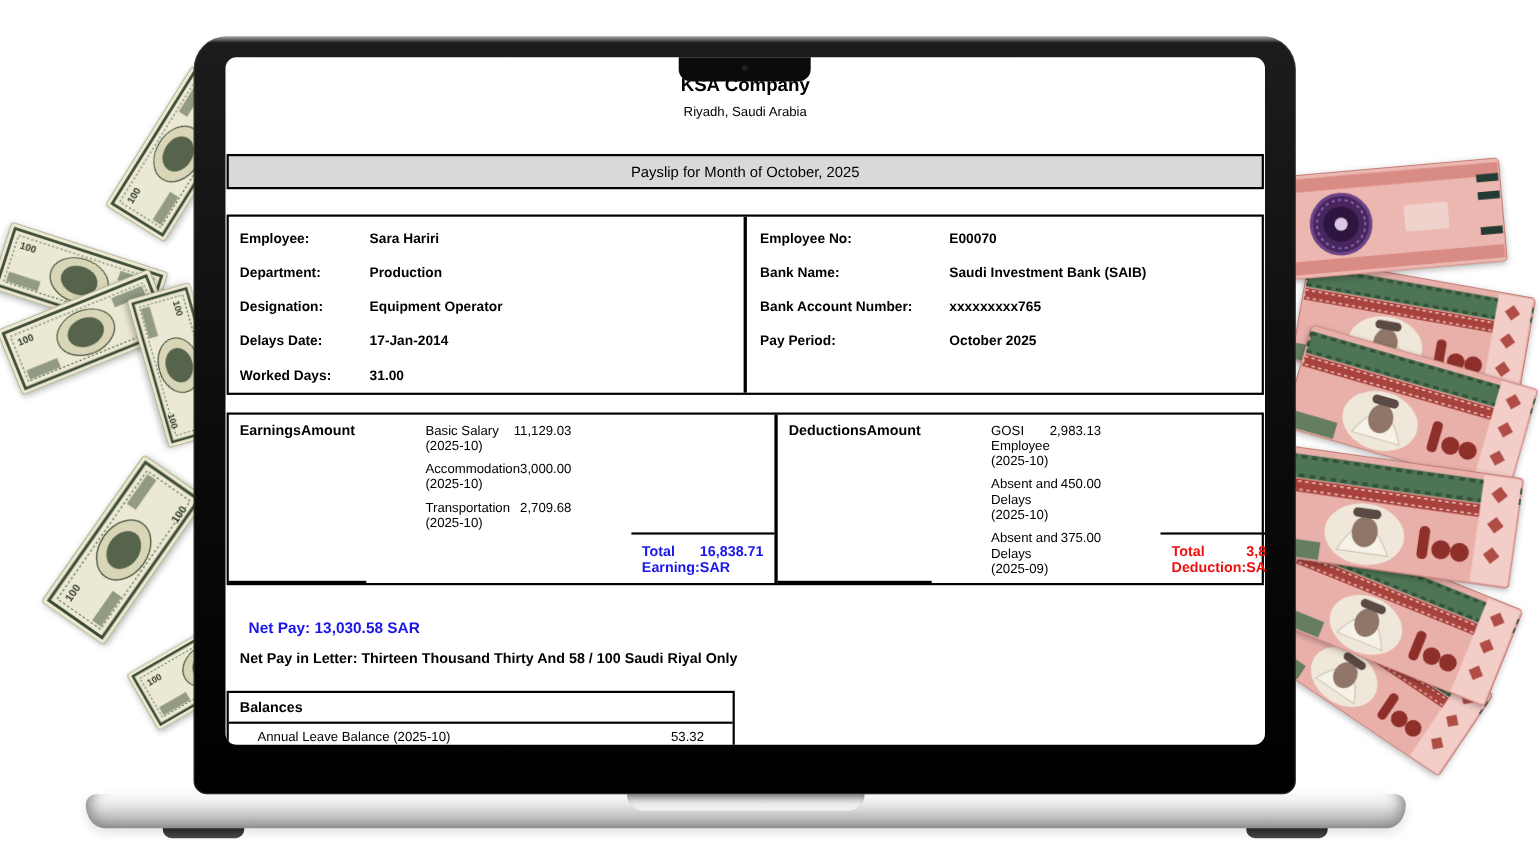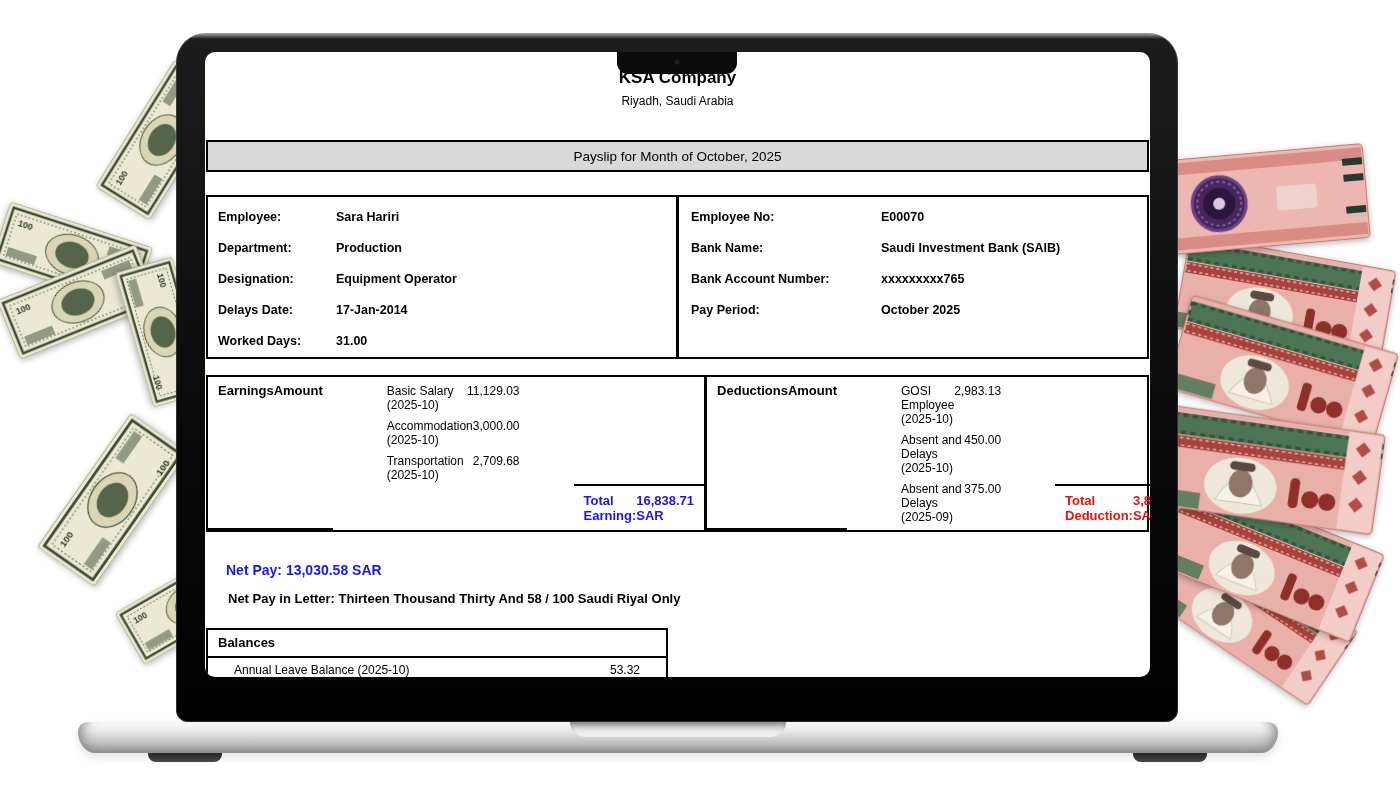--- a/index.html
+++ b/index.html
@@ -54,34 +54,34 @@
   .company   { margin-top:16px; text-align:center; font-size:17px; font-weight:bold; }
   .location  { margin-top:6px;  text-align:center; font-size:12px; }
   .titlebar  { margin:32px 1px 0; height:32px; border:2px solid #000; background:#d9d9d9;
                display:flex; align-items:center; justify-content:center;
                font-weight:normal; font-size:13.5px; }
   .emp-box   { margin:23px 1px 0; border:2px solid #000; display:flex; }
   .emp-col   { flex:1; padding:4px 0 1px; }
   .emp-col.left { border-right:3px solid #000; }
   .emp-row   { height:31px; display:flex; align-items:center; font-size:12.5px; font-weight:bold; }
   .emp-row .lbl { margin-left:10px; width:118px; flex:none; }
-  .emp-col.right .lbl { margin-left:12px; width:190px; }
+  .emp-col.right .lbl { margin-left:12px; width:172px; }
   .fin-table { margin:16px 1px 0; border:2px solid #000; display:flex; }
   .fin-col   { flex:1; display:flex; flex-direction:row;gap:44px; }
   .fin-col.left { border-right:3px solid #000; }
   .fin-head  { display:flex; justify-content:space-between; padding:6px 10px;
                border-bottom:2px solid #000; font-weight:bold; font-size:13px; }
   .fin-rows  { padding:3px 0; }
   .fin-row   { display:flex; justify-content:space-between; padding:4px 10px 3px; font-size:12px; }
   .fin-total { display:flex; justify-content:space-between; padding:7px 10px; margin-top:auto;
                border-top:2px solid #000; font-weight:bold; font-size:13px; }
   .fin-total.earn   { color:#1a16e8; }
   .fin-total.deduct { color:#ee0f0f; }
   .netpay    { margin:30px 1px 0; padding-left:20px; font-size:14px; font-weight:bold; color:#1a16e8; }
-  .netletter { margin:13px 1px 0; padding-left:22px; font-size:13px; font-weight:bold; color:#000; }
+  .netletter { margin:13px 1px 0; padding-left:12px; font-size:13px; font-weight:bold; color:#000; }
   .balances  { margin:22px 1px 0; width:462px; border:2px solid #000; }
   .bal-head  { padding:5px 10px 6px; border-bottom:2px solid #000; font-weight:bold; font-size:13px; }
   .bal-row   { display:flex; justify-content:space-between; padding:5px 26px; font-size:12px; }
 </style>
 </head>
 <body>
 
 <svg width="0" height="0" style="position:absolute">
   <defs>
     <symbol id="usd" viewBox="0 0 150 64">

